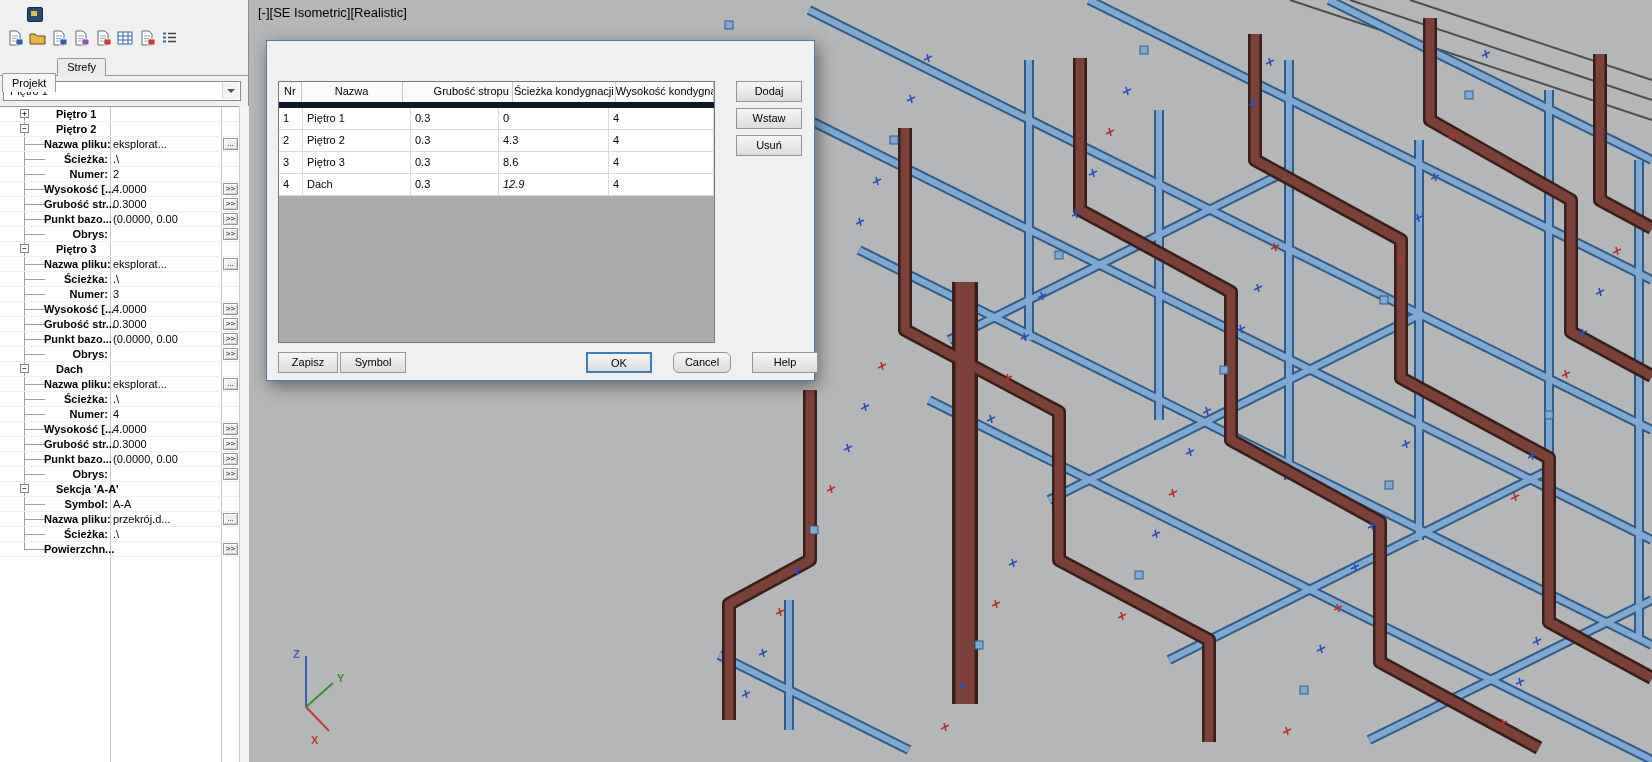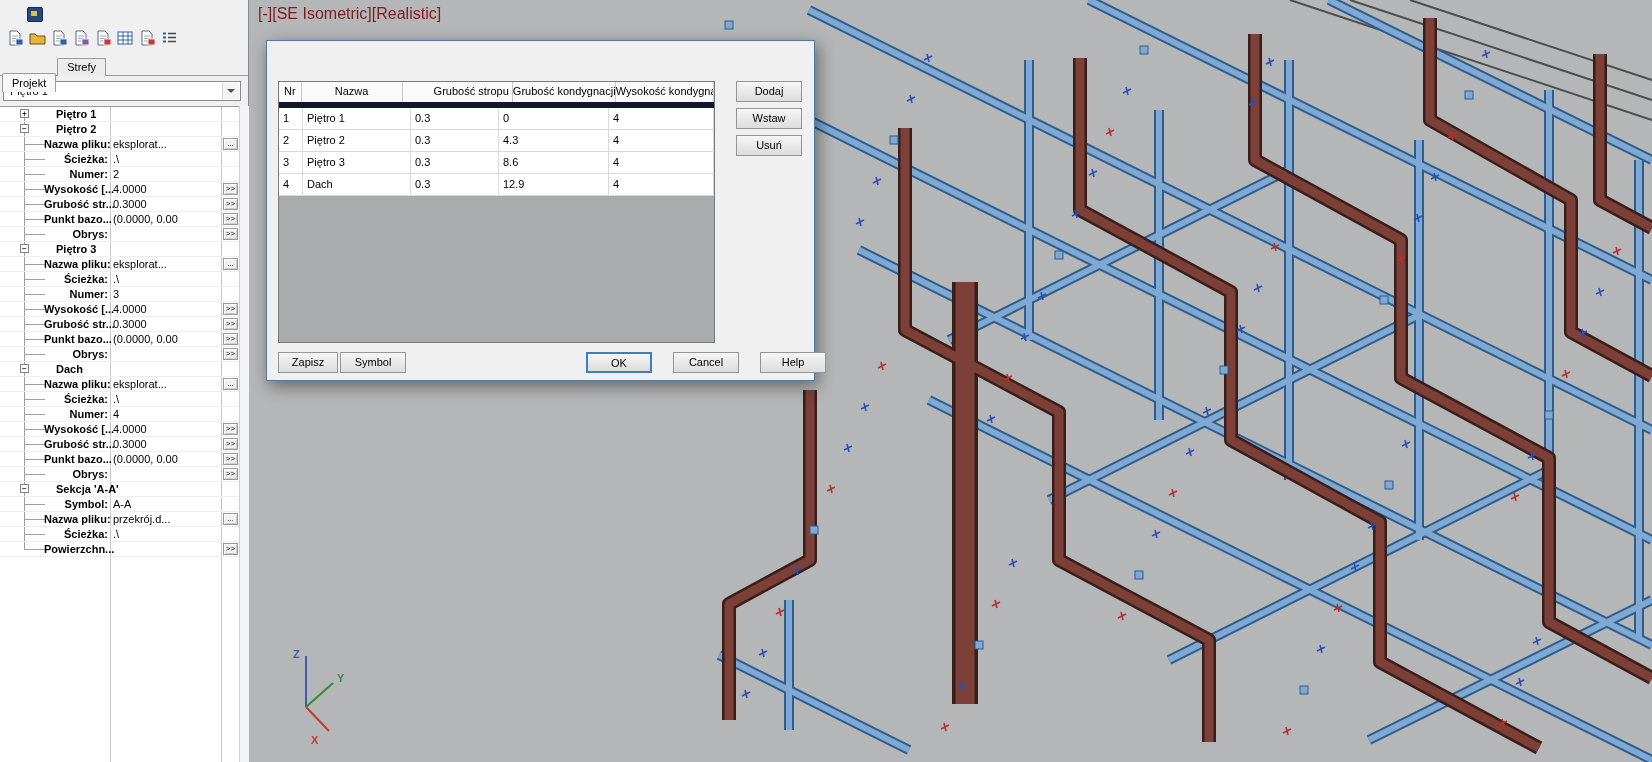--- a/index.html
+++ b/index.html
@@ -42,21 +42,21 @@
   .clabel{position:absolute;left:44px;top:0;width:64px;text-align:right;font-weight:bold;white-space:nowrap}
   .cval{position:absolute;left:113px;top:0;width:107px;white-space:nowrap;overflow:hidden}
   .cbtn{position:absolute;left:223px;top:1px;width:15px;height:12px;box-sizing:border-box;
         background:#f0f0f0;border:1px solid #979797;box-shadow:inset 1px 1px 0 #fff,inset -1px -1px 0 #cfcfcf;
         font-size:8px;line-height:10px;text-align:center;z-index:3}
   .vscroll{position:absolute;left:239px;top:106px;bottom:0;width:9px;background:#f4f4f6;
            border-left:1px solid #cfcfcf}
 
   
   #canvas{position:absolute;left:249px;top:0;width:1403px;height:762px;background:#b5b6b7}
-  .vp-label{position:absolute;left:9px;top:5px;font-size:16px;color:#7f1d1d;z-index:2}
+  .vp-label{position:absolute;left:9px;top:5px;font-size:13px;color:#000000;z-index:2}
   #drawing{position:absolute;left:0;top:0}
   .b-out{stroke:#2e5d8c;stroke-width:10;fill:none;stroke-linejoin:round}
   .b-in{stroke:#7fa9d2;stroke-width:6;fill:none;stroke-linejoin:round}
   .m-out{stroke:#3a1e1a;stroke-width:14;fill:none;stroke-linejoin:round}
   .m-in{stroke:#7c4038;stroke-width:9;fill:none;stroke-linejoin:round}
   .m5-out{stroke:#3a1e1a;stroke-width:26;fill:none}
   .m5-in{stroke:#7c4038;stroke-width:19;fill:none}
   .roofline{stroke:#4a4d50;stroke-width:2;fill:none}
   .cube{fill:#7fa9d2;stroke:#2e5d8c}
   .mk-red{stroke:#b63030;stroke-width:1.6;fill:none}
@@ -519,21 +519,21 @@
     </g>
   </svg>
 </div>
 
 <div id="dialog">
   <div class="grid">
     <div class="ghead" id="ghead">
         <div class="hc" style="width: 24px;">Nr</div>
         <div class="hc" style="width: 108px;">Nazwa</div>
         <div class="hc" style="width: 88px; margin-left: 28px;">Grubość stropu</div>
-        <div class="hc" style="width: 110px;">Grubość kondygnacji</div>
+        <div class="hc" style="width: 110px;">Ścieżka kondygnacji</div>
         <div class="hc" style="width: 105px;">Wysokość kondygnacji</div>
       </div>
     <div id="gbody">
         <div class="gr">
           <div class="gc" style="width: 24px;">1</div>
           <div class="gc" style="width: 108px;">Piętro 1</div>
           <div class="gc" style="width: 88px;">0.3</div>
           <div class="gc" style="width: 110px;">0</div>
           <div class="gc" style="width: 105px;">4</div>
         </div>
@@ -548,32 +548,32 @@
           <div class="gc" style="width: 24px;">3</div>
           <div class="gc" style="width: 108px;">Piętro 3</div>
           <div class="gc" style="width: 88px;">0.3</div>
           <div class="gc" style="width: 110px;">8.6</div>
           <div class="gc" style="width: 105px;">4</div>
         </div>
         <div class="gr">
           <div class="gc" style="width: 24px;">4</div>
           <div class="gc" style="width: 108px;">Dach</div>
           <div class="gc" style="width: 88px;">0.3</div>
-          <div class="gc" style="width: 110px;">12.9</div>
+          <div class="gc" style="width: 110px; font-style: italic;">12.9</div>
           <div class="gc" style="width: 105px;">4</div>
         </div>
       </div>
   </div>
   <div id="side-btns">
       <button class="btn" style="width: 66px;">Dodaj</button>
       <button class="btn" style="width: 66px;">Wstaw</button>
       <button class="btn" style="width: 66px;">Usuń</button>
     </div>
   <div id="bl-btns">
       <button class="btn" style="width: 60px;">Zapisz</button>
       <button class="btn" style="width: 66px;">Symbol</button>
     </div>
   <div id="br-btns">
       <button class="btn default" style="width: 66px;">OK</button>
-      <button class="btn" style="width: 66px;">Cancel</button>
+      <button class="btn" style="width: 58px; border-radius: 6px;">Cancel</button>
       <button class="btn" style="width: 66px;">Help</button>
     </div>
 </div>
 
 </body></html>

